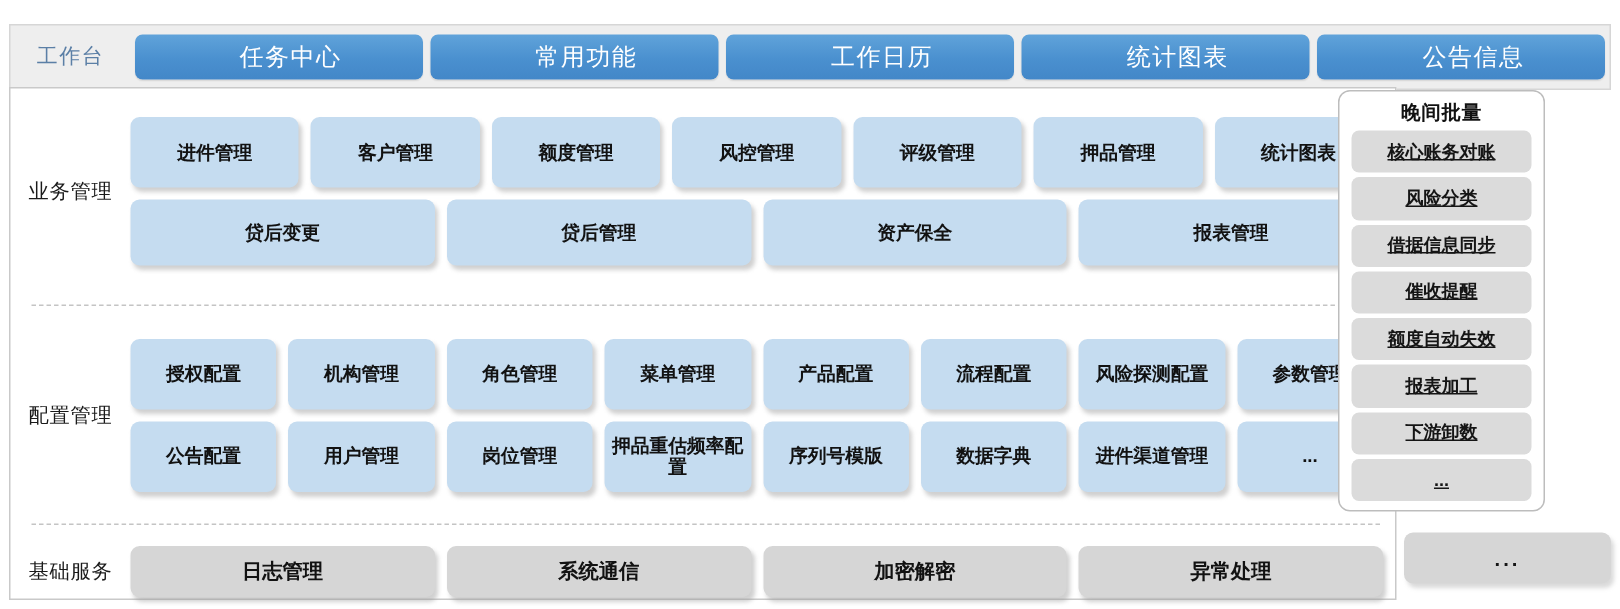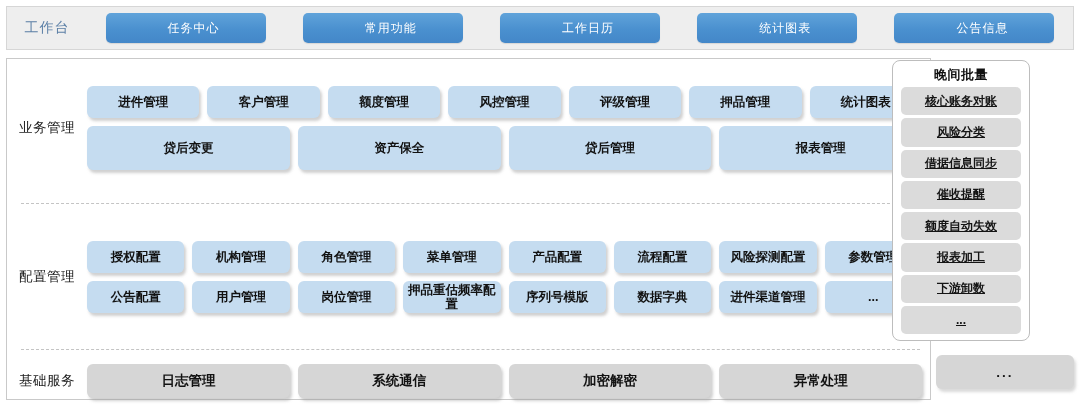--- a/index.html
+++ b/index.html
@@ -6,38 +6,38 @@
   html, body {
     width: 1080px; height: 406px;
     background: #ffffff;
     font-family: "Liberation Sans", "DejaVu Sans", sans-serif;
     overflow: hidden;
   }
   #root { position: relative; width: 1080px; height: 406px; }
 
   
   .header {
-    position: absolute; left: 6px; top: 6px;
+    position: absolute; left: 6px; top: 16px;
     width: 1068px; height: 44px;
     background: #eeeeee;
     border: 1px solid #d6d6d6;
     display: flex; align-items: center;
   }
   .workbench-label {
     width: 80px; text-align: center;
     font-size: 14px; color: #5b7fa6; letter-spacing: 1px;
     flex: 0 0 80px;
   }
   .tab-strip { flex: 1; display: flex; align-items: center; height: 100%; }
   .tab-slot { flex: 1; display: flex; justify-content: center; align-items: center; }
   .tab {
-    width: 160px; height: 30px;
+    width: 192px; height: 30px;
     border-radius: 5px;
     background: linear-gradient(180deg, #60a3da 0%, #4a90cf 55%, #4387c8 100%);
-    color: #ffffff; font-size: 12px; letter-spacing: 1px;
+    color: #ffffff; font-size: 16px; letter-spacing: 1px;
     display: flex; align-items: center; justify-content: center;
     box-shadow: 0 1px 1px rgba(0,0,0,0.10);
     cursor: pointer;
     padding-left: 16px;
   }
 
   
   .main-box {
     position: absolute; left: 6px; top: 58px;
     width: 925px; height: 342px;
@@ -53,21 +53,21 @@
     text-align: center;
     font-size: 13.5px; font-weight: normal; color: #1a1a1a;
     letter-spacing: 0.5px;
   }
   .sec-rows { flex: 1; padding-right: 8px; }
   .row { display: flex; gap: 8px; }
   .row + .row { margin-top: 8px; }
 
   .tile {
     flex: 1;
-    height: 32px;
+    height: 47px;
     border-radius: 6px;
     background: #c5dcf0;
     box-shadow: 2px 3px 3px rgba(150,150,150,0.45);
     display: flex; align-items: center; justify-content: center;
     text-align: center;
     font-size: 12.5px; font-weight: bold; color: #121212;
     line-height: 14px;
     padding: 2px 4px;
     cursor: pointer;
   }
@@ -161,22 +161,22 @@
           <div class="tile">进件管理</div>
           <div class="tile">客户管理</div>
           <div class="tile">额度管理</div>
           <div class="tile">风控管理</div>
           <div class="tile">评级管理</div>
           <div class="tile">押品管理</div>
           <div class="tile">统计图表</div>
         </div>
         <div class="row">
           <div class="tile wide">贷后变更</div>
+          <div class="tile wide">贷后管理</div>
           <div class="tile wide">资产保全</div>
-          <div class="tile wide">贷后管理</div>
           <div class="tile wide">报表管理</div>
         </div>
       </div>
     </div>
 
     <div class="divider"></div>
 
     <div class="section sec-config">
       <div class="sec-label">配置管理</div>
       <div class="sec-rows">

